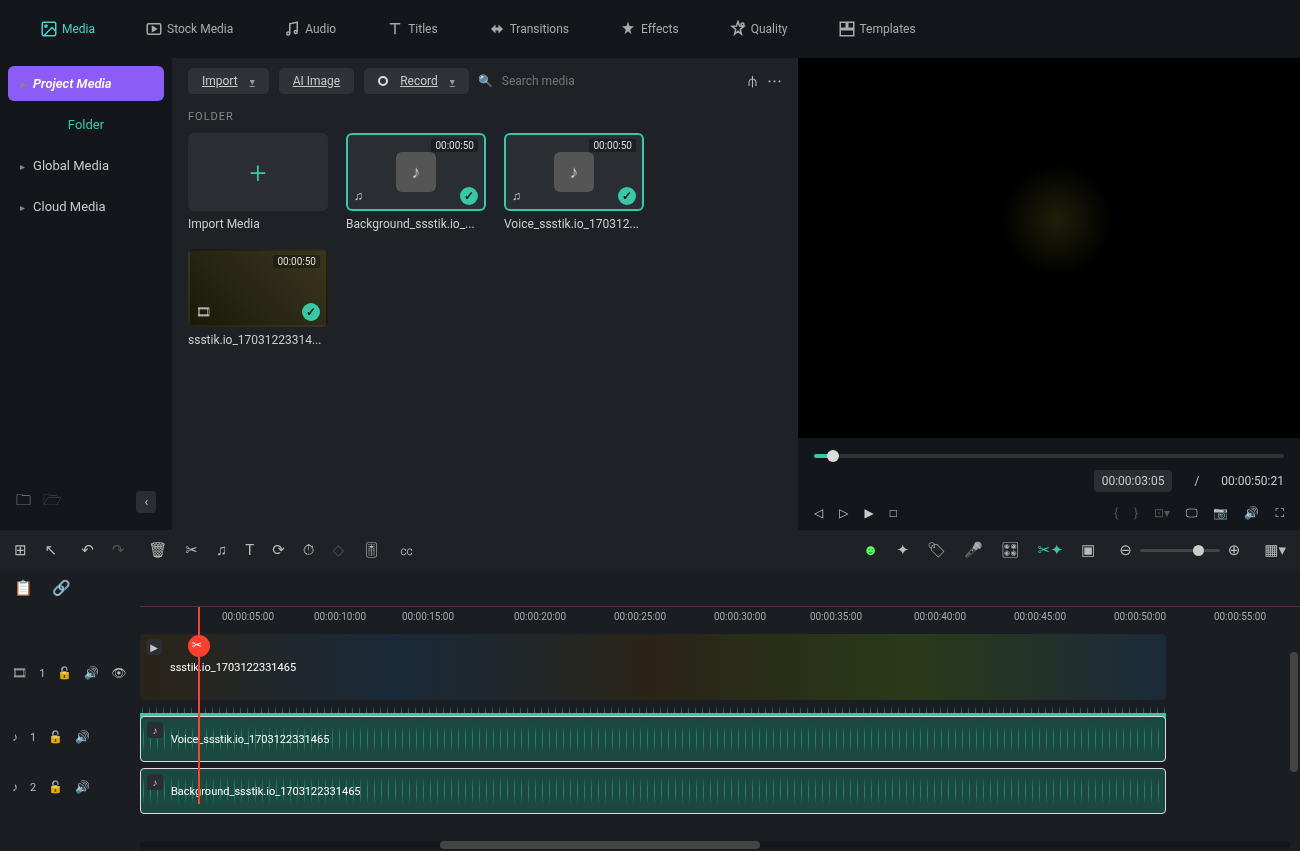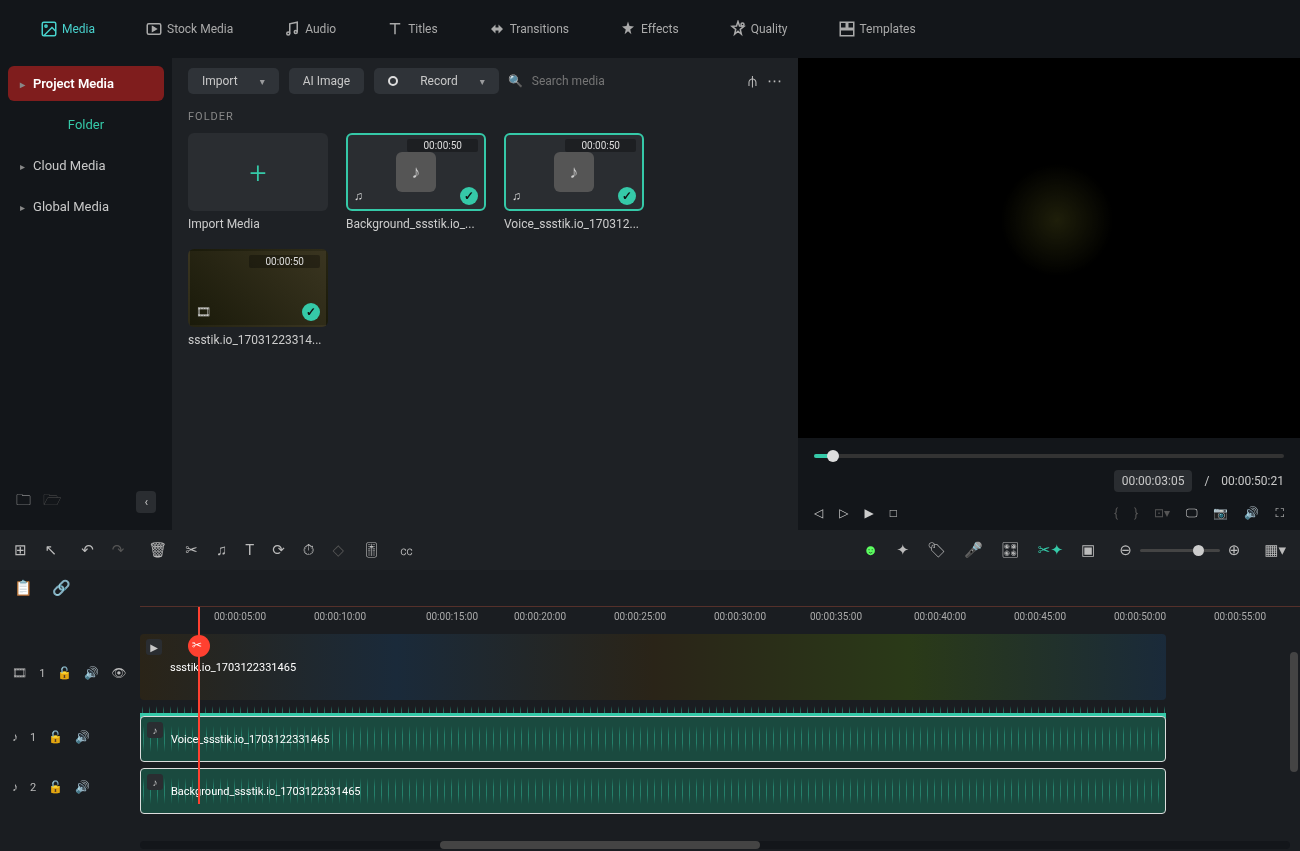--- a/index.html
+++ b/index.html
@@ -5,59 +5,59 @@
 * { margin: 0; padding: 0; box-sizing: border-box; font-family: -apple-system, BlinkMacSystemFont, "Segoe UI", Roboto, sans-serif; }
 body { background: #1a1d21; color: #c8c8c8; font-size: 12px; overflow: hidden; width: 1300px; height: 851px; }
 .top-tabs { display: flex; padding: 5px 40px; gap: 50px; background: #13161a; height: 58px; align-items: center; }
 .top-tab { display: flex; flex-direction: row; align-items: center; gap: 4px; cursor: pointer; color: #aaa; }
 .top-tab.active { color: #48d1cc; }
 .top-tab svg { width: 22px; height: 22px; }
 
 .main-row { display: flex; height: 472px; }
 .sidebar { width: 172px; background: #13161a; padding: 8px; display: flex; flex-direction: column; }
 .side-item { padding: 10px 12px; border-radius: 6px; display:flex; align-items:center; gap:8px; cursor:pointer; margin-bottom: 6px; font-size: 13px; }
-.side-item.active { background: #7f1d1d; font-weight: 600; color:#fff; }
+.side-item.active { background: #8b5cf6; font-weight: 600; color:#fff;font-style:italic; }
 .side-item.green { color: #35c9a8; justify-content:center; }
 .side-item .arrow::before { content:"▸"; font-size:10px; color:#888; }
 .side-item .badge { background:#e0356a; color:#fff; font-size:9px; padding:1px 4px; border-radius:3px; }
 .side-bottom { margin-top:auto; display:flex; gap:12px; padding:8px; align-items:center; }
 .side-bottom .collapse { margin-left:auto; background:#2a2d31; padding:4px 8px; border-radius:4px; cursor:pointer; }
 
 .media-panel { flex: 1; background: #1e2125; padding: 10px 16px; min-width: 0; }
 .media-toolbar { display:flex; align-items:center; gap:10px; margin-bottom: 16px; }
-.btn { background:#2f3338; padding:6px 14px; border-radius:5px; display:flex; align-items:center; gap:22px; cursor:pointer; font-size:12px; }
+.btn { background:#2f3338; padding:6px 14px; border-radius:5px; display:flex; align-items:center; gap:12px; cursor:pointer; font-size:12px;text-decoration:underline; }
 .btn .chev::after{content:"▾"; font-size:10px; opacity:0.7;}
 .rec-dot { width:10px; height:10px; border-radius:50%; border:2px solid #ddd; display:inline-block; }
 .search { flex:1; display:flex; align-items:center; gap:8px; }
 .search input { background:transparent; border:none; color:#888; outline:none; font-size:12px; width:180px; }
 .folder-lbl { color:#888; font-size:11px; letter-spacing:1px; margin-bottom:10px; }
 .media-grid { display:flex; flex-wrap:wrap; gap:18px; }
 .media-item { width:140px; }
 .media-thumb { width:140px; height:78px; background:#2a2d31; border-radius:6px; border:2px solid transparent; position:relative; display:flex; align-items:center; justify-content:center; }
 .media-thumb.selected { border-color:#35c9a8; }
 .media-thumb.import { border:none; }
 .plus { color:#35c9a8; font-size:30px; font-weight:300; }
-.dur { position:absolute; top:4px; right:6px; font-size:10px; color:#ddd; background:rgba(0,0,0,0.3); padding:1px 16px; border-radius:2px;}
+.dur { position:absolute; top:4px; right:6px; font-size:10px; color:#ddd; background:rgba(0,0,0,0.3); padding:1px 4px; border-radius:2px;}
 .check { position:absolute; bottom:4px; right:6px; width:18px; height:18px; background:#35c9a8; border-radius:50%; }
 .check::after{content:"✓"; color:#111; font-size:12px; font-weight:bold; display:block; text-align:center; line-height:18px;}
 .type-ic { position:absolute; bottom:6px; left:6px; color:#ddd; font-size:12px; }
 .media-name { margin-top:6px; font-size:12px; color:#ccc; white-space:nowrap; overflow:hidden; text-overflow:ellipsis; }
 .music-ic { width:40px; height:40px; background:#555; border-radius:6px; display:flex; align-items:center; justify-content:center; color:#ccc; font-size:18px;}
 
 .player-panel { width: 502px; background:#13161a; display:flex; flex-direction:column; }
 .player-head { display:flex; align-items:center; gap:12px; padding:8px 16px; }
 .player-head select { background:#1e2125; border:none; color:#ccc; padding:6px 24px 6px 10px; border-radius:5px; appearance:none; }
 .player-head .wave-ic { margin-left:auto; cursor:pointer;}
 .preview { flex:1; background:#000; display:flex; align-items:center; justify-content:center; }
 .preview-inner { width:160px; height:280px; background:radial-gradient(circle at 55% 40%, #331 0%, #000 30%), #0a0d10; opacity:0.6; border-radius:2px;}
 .player-bar { padding:8px 16px; }
 .seek { width:100%; height:4px; background:#333; border-radius:2px; position:relative; margin:8px 0 12px 0;}
 .seek .prog { position:absolute; left:0; top:0; bottom:0; width:4%; background:#35c9a8; border-radius:2px;}
 .seek .knob { position:absolute; left:4%; top:-4px; width:12px; height:12px; background:#ddd; border-radius:50%; transform:translateX(-50%);}
-.time-row { display:flex; align-items:center; gap:12px; justify-content:flex-end; font-size:12px; }
+.time-row { display:flex; align-items:center; gap:22px; justify-content:flex-end; font-size:12px; }
 .time-box { background:#2a2d31; padding:4px 8px; border-radius:4px; }
 .controls { display:flex; align-items:center; gap:16px; padding:6px 16px 10px; }
 .controls .spacer{ flex:1; }
 .ctrl-ic { cursor:pointer; color:#ccc; }
 .ctrl-ic.dim { color:#555; }
 
 .tl-tools { background:#1e2125; height:40px; display:flex; align-items:center; gap:24px; padding:0 14px; }
 .tl-tools .grp { display:flex; align-items:center; gap:18px; }
 .tl-tools .spacer { flex:1; }
 .tic { cursor:pointer; color:#bbb; font-size:15px; }
@@ -167,25 +167,25 @@
   <div class="sidebar">
     <div class="side-item active">
         <span class="arrow"></span>
         <span>Project Media</span>
       </div>
     <div class="side-item green">
         <span>Folder</span>
       </div>
     <div class="side-item">
         <span class="arrow"></span>
-        <span>Cloud Media</span>
+        <span>Global Media</span>
       </div>
     <div class="side-item">
         <span class="arrow"></span>
-        <span>Global Media</span>
+        <span>Cloud Media</span>
       </div>
     <div class="side-bottom">
       <span class="tic">🗀</span>
       <span class="tic dim">🗁</span>
       <span class="collapse">‹</span>
     </div>
   </div>
 
   <div class="media-panel">
     <div class="media-toolbar">
@@ -340,23 +340,23 @@
     </div>
     <div class="track-head">
       <span>♪</span>
         <span class="th-label">2</span>
       <span>🔓</span>
       <span>🔊</span>
     </div>
   </div>
   <div class="track-area">
     <div class="ruler">
-      <span class="tick" style="left:100px">00:00:05:00</span>
+      <span class="tick" style="left:108px">00:00:05:00</span>
       <span class="tick" style="left:200px">00:00:10:00</span>
-      <span class="tick" style="left:312px">00:00:15:00</span>
+      <span class="tick" style="left:288px">00:00:15:00</span>
       <span class="tick" style="left:400px">00:00:20:00</span>
       <span class="tick" style="left:500px">00:00:25:00</span>
       <span class="tick" style="left:600px">00:00:30:00</span>
       <span class="tick" style="left:696px">00:00:35:00</span>
       <span class="tick" style="left:800px">00:00:40:00</span>
       <span class="tick" style="left:900px">00:00:45:00</span>
       <span class="tick" style="left:1000px">00:00:50:00</span>
       <span class="tick" style="left:1100px">00:00:55:00</span>
       <div class="playhead"></div>
     </div>

